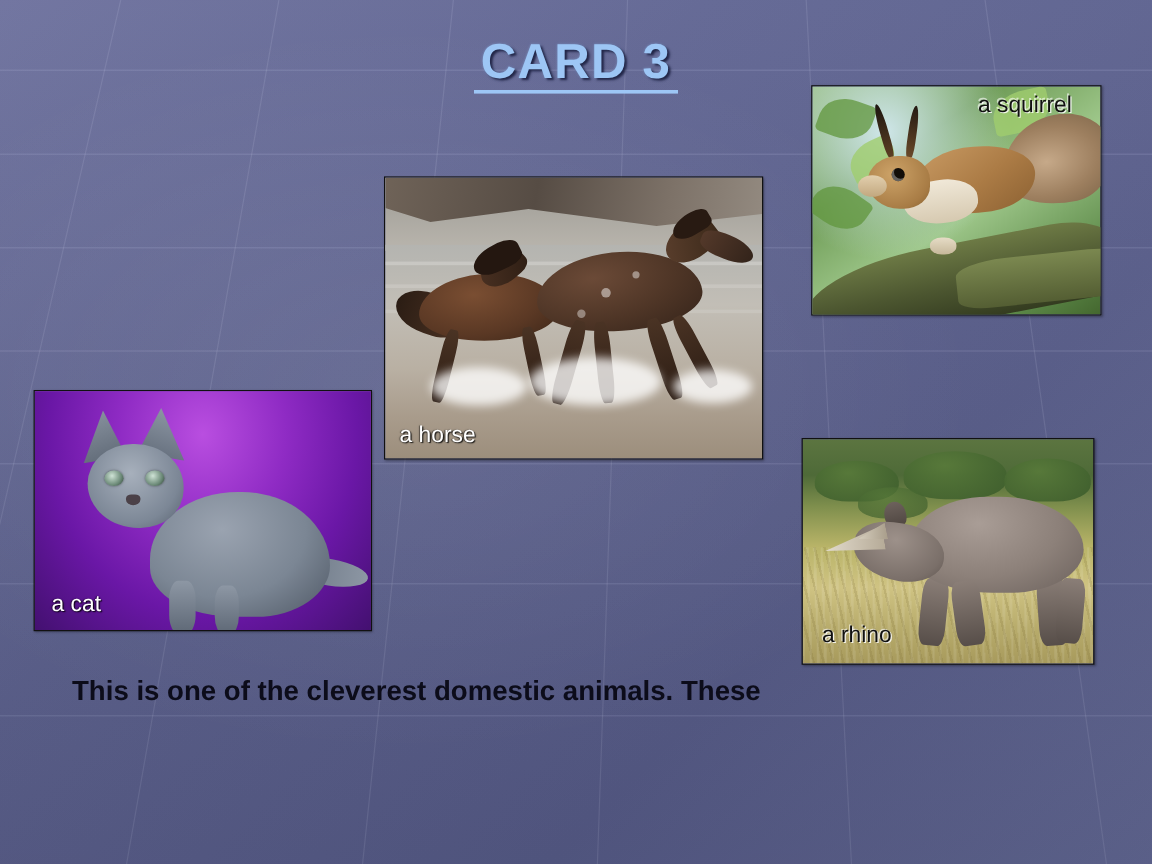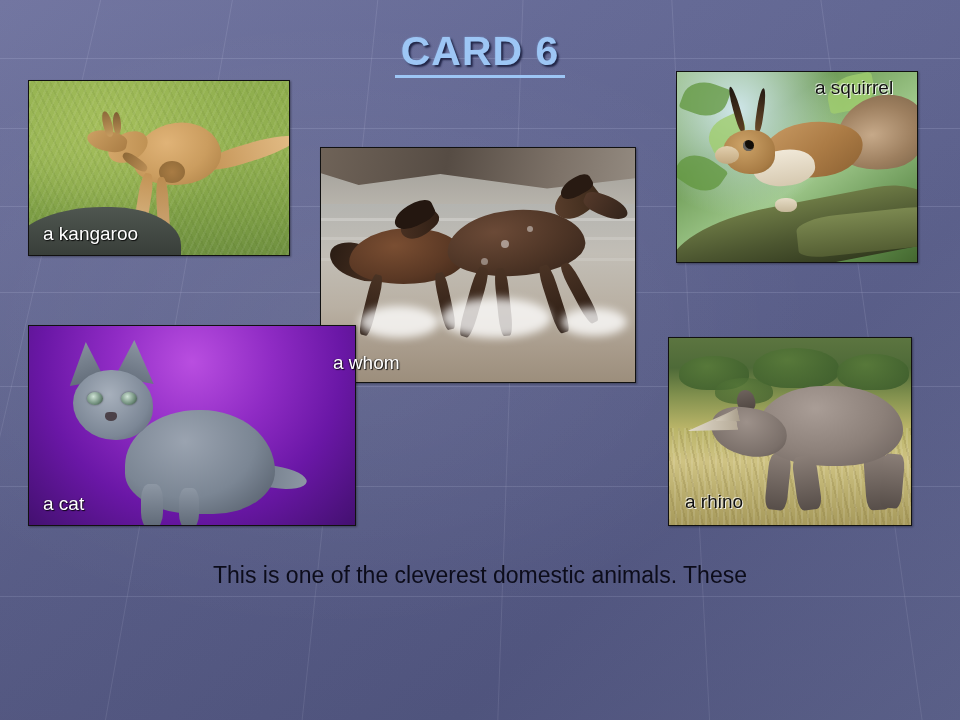--- a/index.html
+++ b/index.html
@@ -169,21 +169,21 @@
     background:linear-gradient(#1d1610,#5c3f23); border-radius:50% 50% 30% 30%; transform:rotate(-16deg); }
   .sq-tuft2 { position:absolute; left:80px; top:16px; width:7px; height:44px;
     background:linear-gradient(#241a12,#6a4a2a); border-radius:50% 50% 30% 30%; transform:rotate(8deg); }
   .sq-tail { position:absolute; left:158px; top:24px; width:92px; height:74px;
     background:radial-gradient(ellipse at 40% 50%,#c6a989 0%,#9d7f5f 55%,#7b6347 100%);
     border-radius:55% 45% 40% 60%/60% 45% 55% 40%; transform:rotate(-12deg); }
   .sq-paw { position:absolute; left:98px; top:126px; width:22px; height:14px;
     background:linear-gradient(#e6dcc6,#c6b89a); border-radius:45%; }
 
   
-  #photo-cat { left:28px; top:325px; width:328px; height:201px; }
+  #photo-cat { left:28px; top:325px; width:282px; height:201px; }
   .cat-bg { background:
       radial-gradient(ellipse at 50% 18%,#b94ee0 0%,#8f2bc4 35%,#6a17a6 65%,#431070 100%),
       linear-gradient(#8b27c0,#3c0c66); }
   .cat-body { position:absolute; left:96px; top:84px; width:150px; height:104px;
     background:radial-gradient(ellipse at 40% 30%,#9aa3b0 0%,#7b8694 55%,#4e5764 100%);
     border-radius:50% 50% 42% 48%/55% 60% 42% 40%; }
   .cat-head { position:absolute; left:44px; top:44px; width:80px; height:70px;
     background:radial-gradient(ellipse at 45% 35%,#a7b0bc,#7c8796 65%,#555f6c);
     border-radius:48% 52% 46% 54%; }
   .cat-ear-l { position:absolute; left:36px; top:16px; width:40px; height:44px;
@@ -194,21 +194,21 @@
     background:radial-gradient(circle at 40% 35%,#cfe3d6,#6c8a78 60%,#2a3a30);
     border-radius:50%; box-shadow:0 0 2px rgba(0,0,0,.5); }
   .cat-eye.l { left:58px; } .cat-eye.r { left:92px; }
   .cat-nose { position:absolute; left:76px; top:86px; width:12px; height:9px;
     background:#4b4148; border-radius:45% 45% 60% 60%; }
   .cat-tail { position:absolute; left:214px; top:140px; width:64px; height:22px;
     background:linear-gradient(90deg,#6b7684,#8d97a4); border-radius:45% 55% 55% 45%; transform:rotate(9deg); }
   .cat-leg { position:absolute; background:linear-gradient(#8d97a4,#5e6876); border-radius:35%; }
 
   
-  #photo-rhino { left:668px; top:337px; width:244px; height:189px; }
+  #photo-rhino { left:668px; top:365px; width:244px; height:189px; }
   .rh-bg { background:linear-gradient(to bottom,
       #5c7540 0%,#4e6a38 16%,#7f8f4d 30%,#b9b468 48%,#cfc383 66%,#b8ac6c 84%,#a79a5c 100%); }
   .rh-bush { position:absolute; border-radius:50% 50% 40% 40%;
     background:radial-gradient(ellipse at 40% 30%,#587a3a,#39592a); opacity:.9; }
   .rh-grass { position:absolute; left:0; right:0; bottom:0; height:52%;
     background:repeating-linear-gradient(88deg,rgba(255,255,255,.10) 0 2px,rgba(0,0,0,0) 2px 6px),
                repeating-linear-gradient(76deg,rgba(120,105,50,.18) 0 2px,rgba(0,0,0,0) 2px 8px); }
   .rh-body { position:absolute; left:88px; top:48px; width:146px; height:80px;
     background:radial-gradient(ellipse at 40% 28%,#a99d96 0%,#8c8079 55%,#6a605b 100%);
     border-radius:45% 48% 42% 48%/55% 55% 45% 45%; }
@@ -221,24 +221,24 @@
   .rh-horn2 { position:absolute; left:46px; top:72px; width:24px; height:14px;
     background:linear-gradient(100deg,#d8d0c0,#a89d8a);
     clip-path:polygon(0 60%,100% 0,100% 100%); transform:rotate(-12deg); }
   .rh-ear { position:absolute; left:68px; top:52px; width:18px; height:22px;
     background:linear-gradient(#6d625c,#4e4540); border-radius:50% 50% 40% 40%; transform:rotate(-12deg); }
   .rh-leg { position:absolute; background:linear-gradient(#8a7e77,#574e49); border-radius:25%; }
 
   
   #bottom-text {
     position:absolute; left:60px; right:60px; top:560px;
-    text-align:center;
     color:#0c0c1a;
     font-size:23px;
     line-height:1.38;
+    font-weight:bold;
   }
   #bottom-text .l { display:block; }
 </style>
 </head>
 <body>
 
 <div id="slide">
 
   <div class="grid-layer">
     <div class="hl" style="top:58px"></div>
@@ -253,41 +253,23 @@
     <div class="dl" style="left:270px;transform:rotate(10deg)"></div>
     <div class="dl" style="left:400px;transform:rotate(6deg)"></div>
     <div class="dl" style="left:530px;transform:rotate(2deg)"></div>
     <div class="dl" style="left:660px;transform:rotate(-3deg)"></div>
     <div class="dl" style="left:790px;transform:rotate(-8deg)"></div>
     <div class="dl" style="left:910px;transform:rotate(-13deg)"></div>
   </div>
   <div class="vig"></div>
 
   <div id="title-block">
-    <span id="title-text">CARD 6</span>
-  </div>
-
-  <div class="photo" id="photo-kangaroo">
-    <div class="scene kng-bg">
-      <div class="kng-tex"></div>
-      <div class="kng-tail"></div>
-      <div class="kng-body"></div>
-      <div class="kng-pouch"></div>
-      <div class="kng-neck"></div>
-      <div class="kng-arm"></div>
-      <div class="kng-head"></div>
-      <div class="kng-ear"></div>
-      <div class="kng-ear2"></div>
-      <div class="kng-leg1"></div>
-      <div class="kng-leg2"></div>
-      <div class="kng-foot"></div>
-      <div class="kng-rock"></div>
-    </div>
-    <span class="cap light" style="left:14px;bottom:12px">a kangaroo</span>
-  </div>
+    <span id="title-text">CARD 3</span>
+  </div>
+
 
   <div class="photo" id="photo-horse">
     <div class="scene">
       <div class="hrs-sky"></div>
       <div class="hrs-hill"></div>
       <div class="hrs-water"></div>
       <div class="hrs-wave" style="top:30%;opacity:.5"></div>
       <div class="hrs-wave" style="top:38%;opacity:.35"></div>
       <div class="hrs-wave" style="top:47%;opacity:.28"></div>
       <div class="hrs-tail"></div>
@@ -304,21 +286,21 @@
       <div class="hrs-lg" style="left:176px;top:120px;width:13px;height:68px;transform:rotate(-6deg)"></div>
       <div class="hrs-lg" style="left:226px;top:116px;width:14px;height:70px;transform:rotate(-18deg)"></div>
       <div class="hrs-lg" style="left:252px;top:112px;width:13px;height:66px;transform:rotate(-28deg)"></div>
       <div class="hrs-spray" style="left:120px;top:150px;width:110px;height:40px;filter:blur(4px)"></div>
       <div class="hrs-spray" style="left:38px;top:158px;width:80px;height:32px;filter:blur(4px)"></div>
       <div class="hrs-spray" style="left:240px;top:160px;width:66px;height:28px;filter:blur(4px)"></div>
       <div class="hrs-spray" style="left:180px;top:92px;width:8px;height:8px;opacity:.6"></div>
       <div class="hrs-spray" style="left:206px;top:78px;width:6px;height:6px;opacity:.55"></div>
       <div class="hrs-spray" style="left:160px;top:110px;width:7px;height:7px;opacity:.5"></div>
     </div>
-    <span class="cap light" style="left:12px;bottom:10px">a whom</span>
+    <span class="cap light" style="left:12px;bottom:10px">a horse</span>
   </div>
 
   <div class="photo" id="photo-squirrel">
     <div class="scene sq-bg">
       <div class="sq-leaf" style="left:6px;top:10px;width:44px;height:34px;transform:rotate(20deg)"></div>
       <div class="sq-leaf light" style="left:30px;top:46px;width:40px;height:30px;transform:rotate(-25deg)"></div>
       <div class="sq-leaf" style="left:0px;top:84px;width:46px;height:34px;transform:rotate(35deg)"></div>
       <div class="sq-leaf light" style="left:150px;top:4px;width:48px;height:34px;transform:rotate(-12deg)"></div>
       <div class="sq-leaf" style="left:196px;top:26px;width:42px;height:32px;transform:rotate(28deg)"></div>
       <div class="sq-tail"></div>

